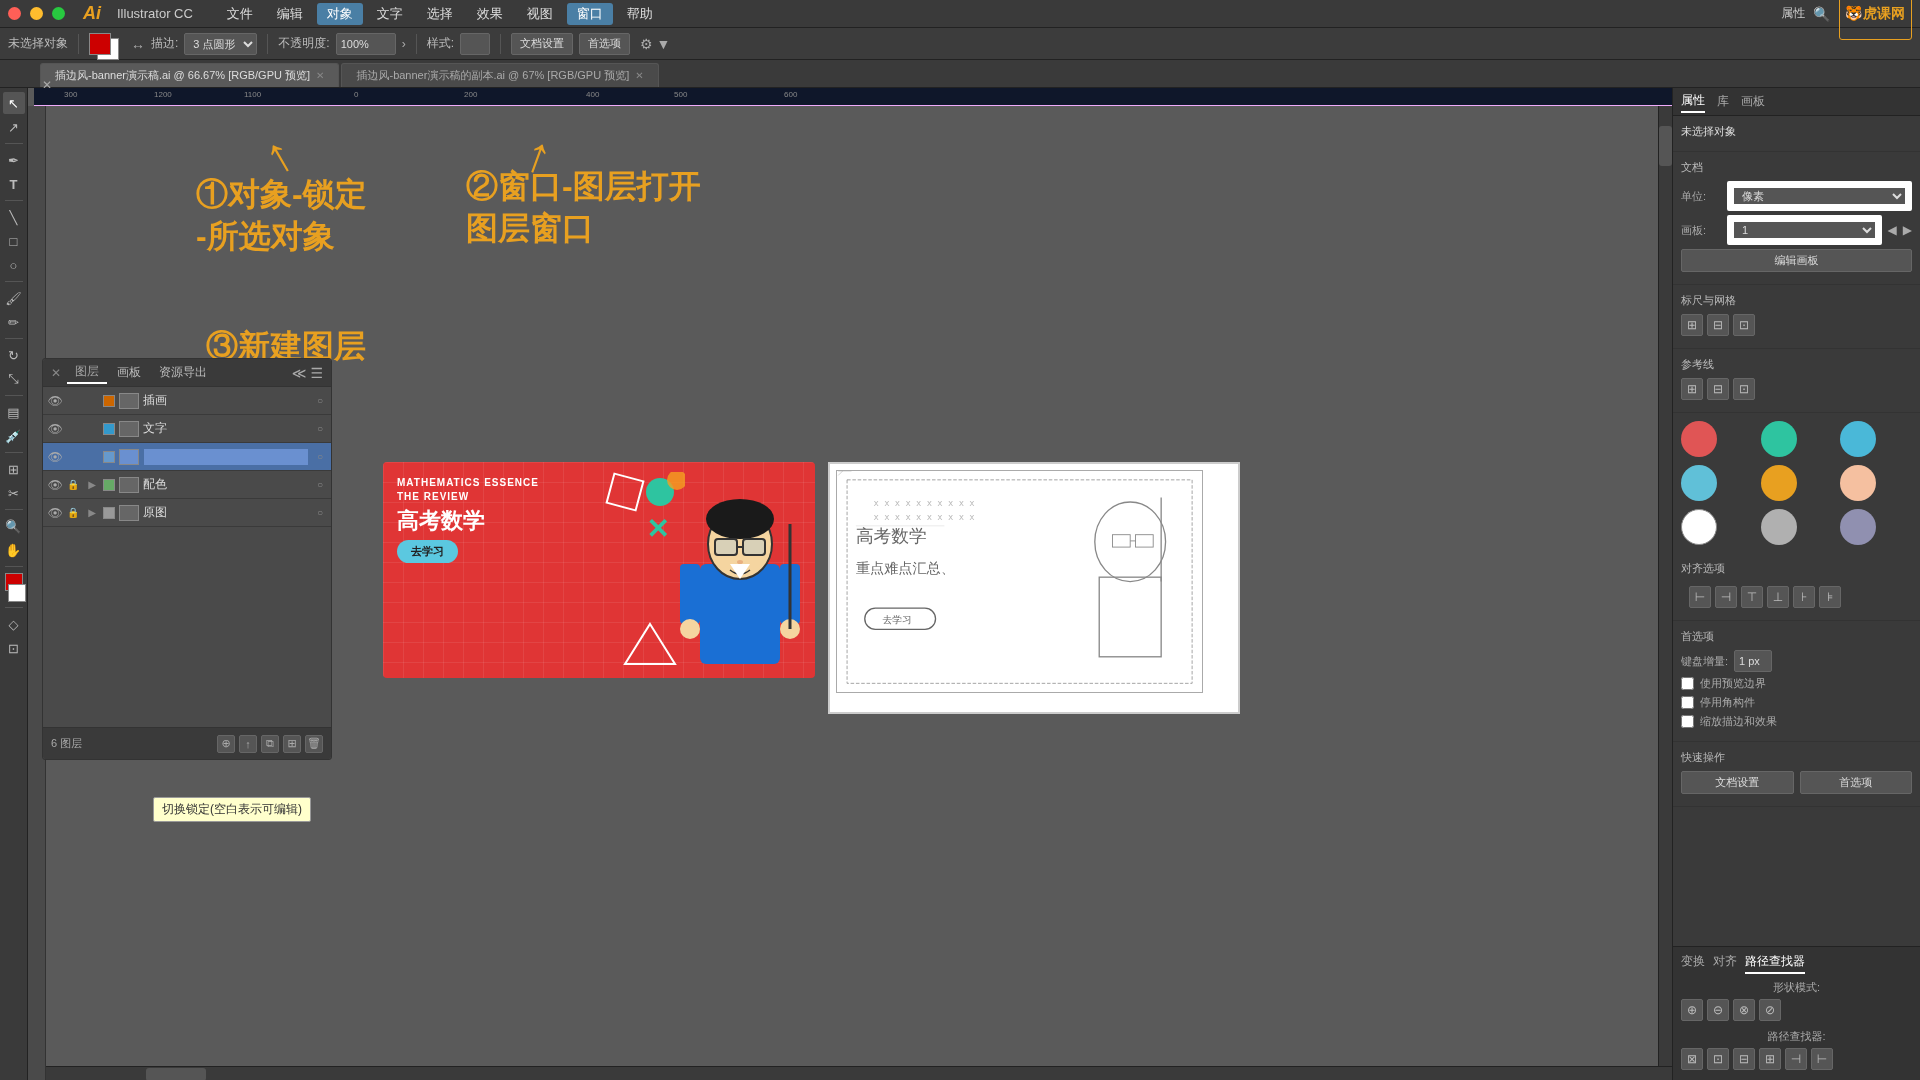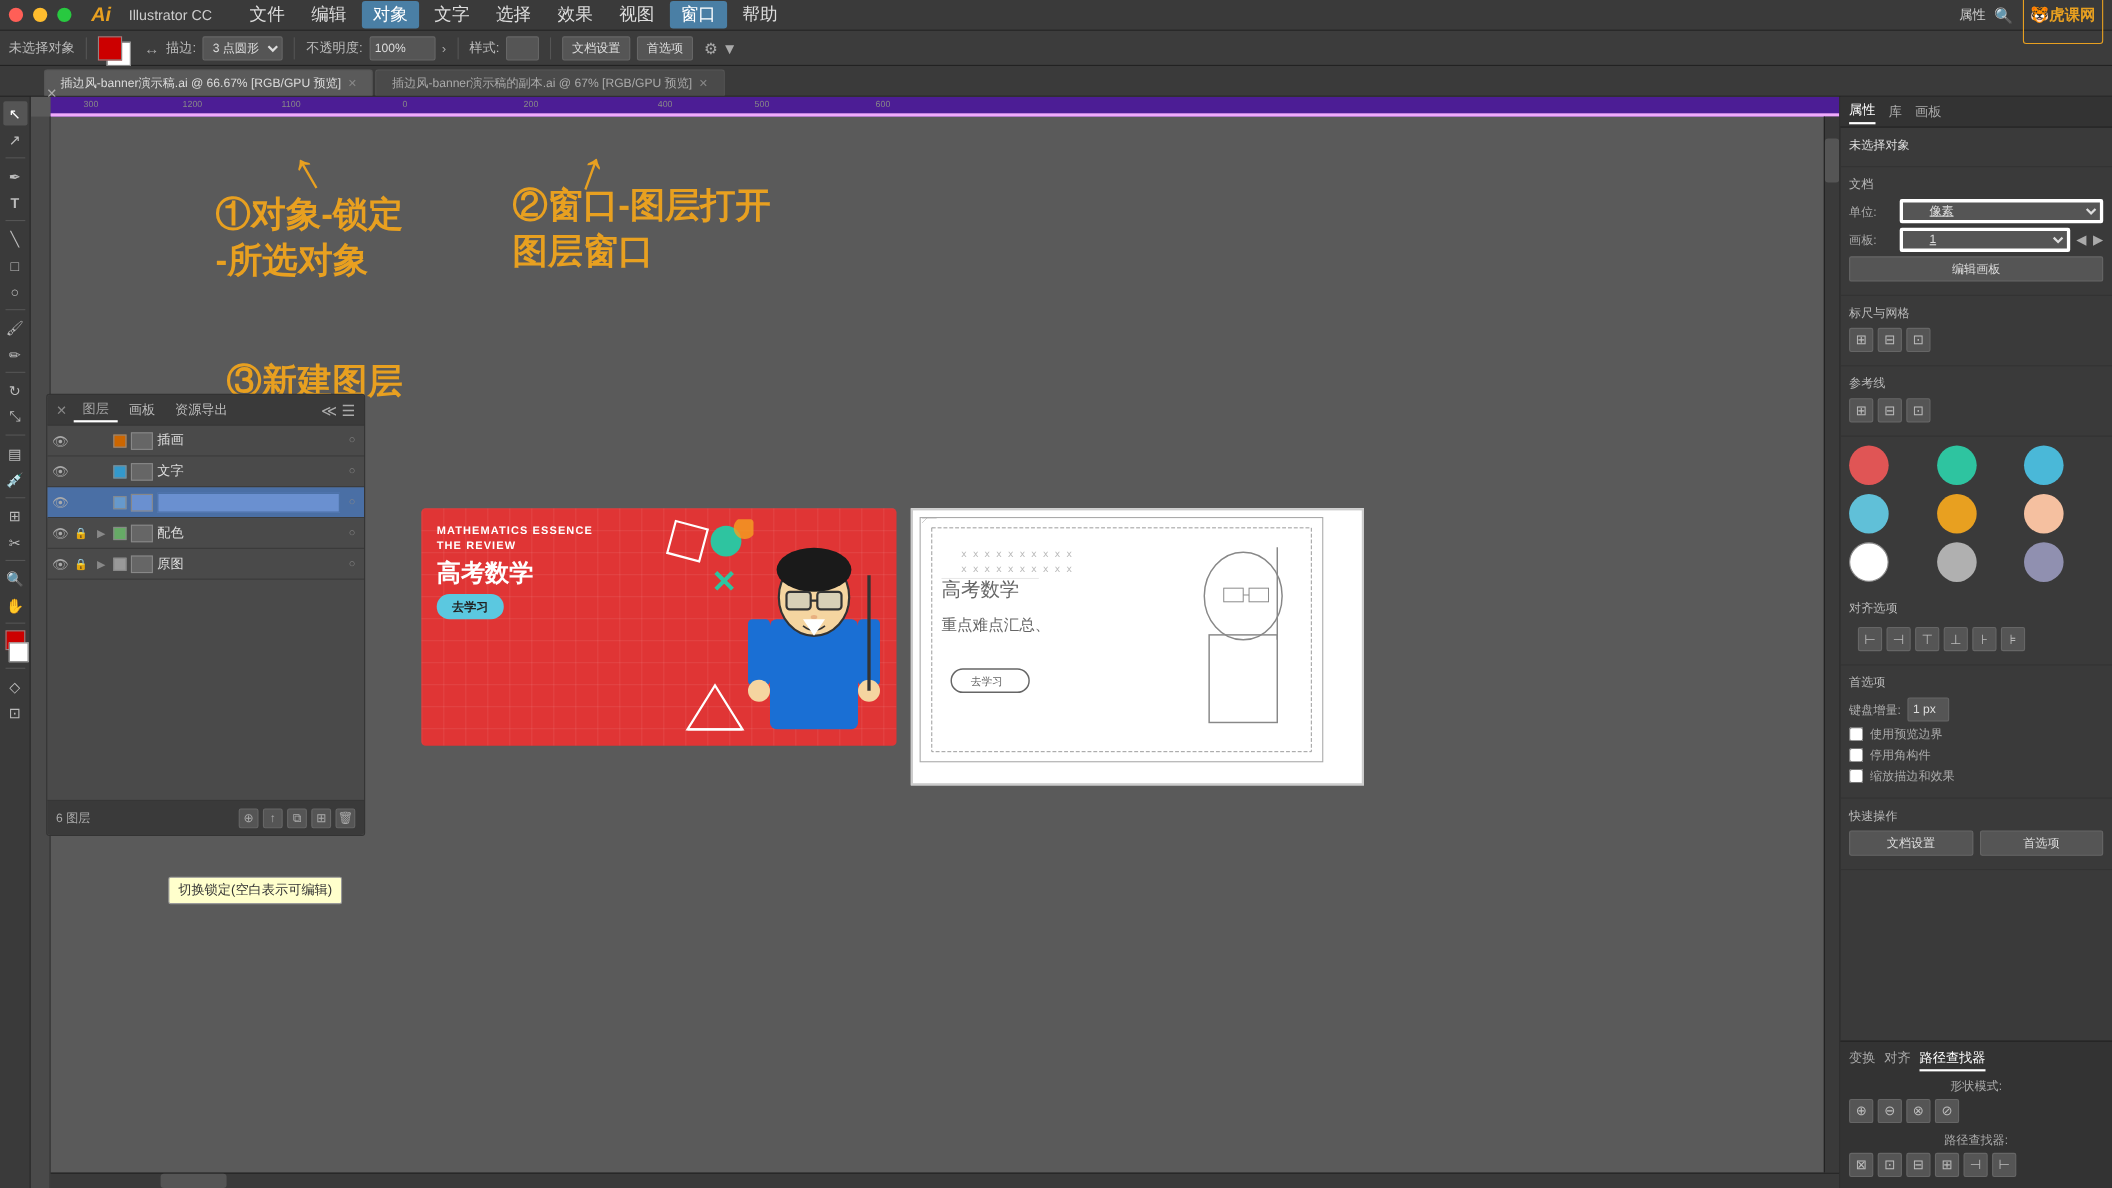--- a/index.html
+++ b/index.html
@@ -11,21 +11,21 @@
       display: flex; align-items: center; padding: 0 8px; gap: 4px;
       border-bottom: 1px solid #222;
     }
     .mac-btn { width: 13px; height: 13px; border-radius: 50%; display: inline-block; margin-right: 4px; }
     .mac-close { background: #ff5f57; }
     .mac-min { background: #ffbd2e; }
     .mac-max { background: #28c940; }
     .mac-btns { display: flex; align-items: center; gap: 5px; margin-right: 10px; }
     .menu-logo { color: #e8a020; font-weight: bold; font-size: 18px; margin-right: 12px; font-style: italic; }
     .menu-app-name { color: #ccc; font-size: 13px; margin-right: 20px; }
-    .menu-item { color: #ddd; font-size: 16px; padding: 2px 10px; cursor: pointer; border-radius: 3px; font-family: Liberation Mono, monospace; }
+    .menu-item { color: #ddd; font-size: 13px; padding: 2px 10px; cursor: pointer; border-radius: 3px; font-family: Liberation Mono, monospace; }
     .menu-right { margin-left: auto; display: flex; align-items: center; gap: 8px; }
     .menu-right-text { color: #ccc; font-size: 12px; }
     .tiger-logo { color: #e8a020; font-size: 14px; font-weight: bold; border: 1px solid #e8a020; padding: 16px 6px; border-radius: 3px; }
 
     
     #toolbar {
       width: 100%; height: 32px; background: #3c3c3c;
       display: flex; align-items: center; padding: 0 8px; gap: 6px;
       border-bottom: 1px solid #222;
     }
@@ -68,22 +68,22 @@
       color: #bbb; font-size: 13px; cursor: pointer; border-radius: 2px;
     }
     .tool-btn:hover, .tool-btn.active { background: #555; color: #fff; }
     .tool-sep { width: 18px; height: 1px; background: #555; margin: 3px 0; }
 
     
     #canvas-area {
       flex: 1; background: #5a5a5a; position: relative; overflow: hidden;
     }
     #ruler-h {
-      position: absolute; top: 0; left: 18px; right: 0; height: 18px;
-      background: #4c1d95; border-bottom: 3px solid #f0abfc;
+      position: absolute; top: 0; left: 6px; right: 0; height: 18px;
+      background: #0f172a; border-bottom: 1px solid #f0abfc;
       display: flex; align-items: center; overflow: hidden;
     }
     #ruler-v {
       position: absolute; top: 18px; left: 0; width: 18px; bottom: 0;
       background: #4a4a4a; border-right: 1px solid #333;
     }
 
     
     #canvas-content {
       position: absolute; top: 18px; left: 18px; right: 0; bottom: 0;
@@ -176,21 +176,21 @@
       border-bottom: 1px solid #222; padding: 0 8px; gap: 12px;
     }
     .right-tab { color: #aaa; font-size: 12px; cursor: pointer; padding: 2px 0; }
     .right-tab.active { color: #fff; border-bottom: 2px solid #fff; }
     
     .right-section { padding: 8px; border-bottom: 1px solid #333; }
     .right-section-title { color: #bbb; font-size: 11px; margin-bottom: 6px; }
     .right-row { display: flex; align-items: center; gap: 6px; margin-bottom: 4px; }
     .right-label { color: #aaa; font-size: 11px; min-width: 40px; }
     .right-value { color: #ddd; font-size: 11px; }
-    .right-select { background: #555; color: #ddd; border: 3px solid #ffffff; font-size: 11px; padding: 1px 20px; border-radius: 2px; flex: 1; text-decoration: underline; }
+    .right-select { background: #555; color: #ddd; border: 7px solid #ffffff; font-size: 11px; padding: 1px 4px; border-radius: 2px; flex: 1; }
     .right-btn { background: #555; color: #ddd; border: 1px solid #666; font-size: 11px; padding: 3px 10px; border-radius: 2px; cursor: pointer; flex: 1; text-align: center; }
     
     
     .color-circles {
       display: grid; grid-template-columns: repeat(3, 1fr); gap: 8px; padding: 8px;
     }
     .color-circle { width: 36px; height: 36px; border-radius: 50%; cursor: pointer; }
     
     
     .align-row { display: flex; gap: 4px; padding: 4px 8px; }

